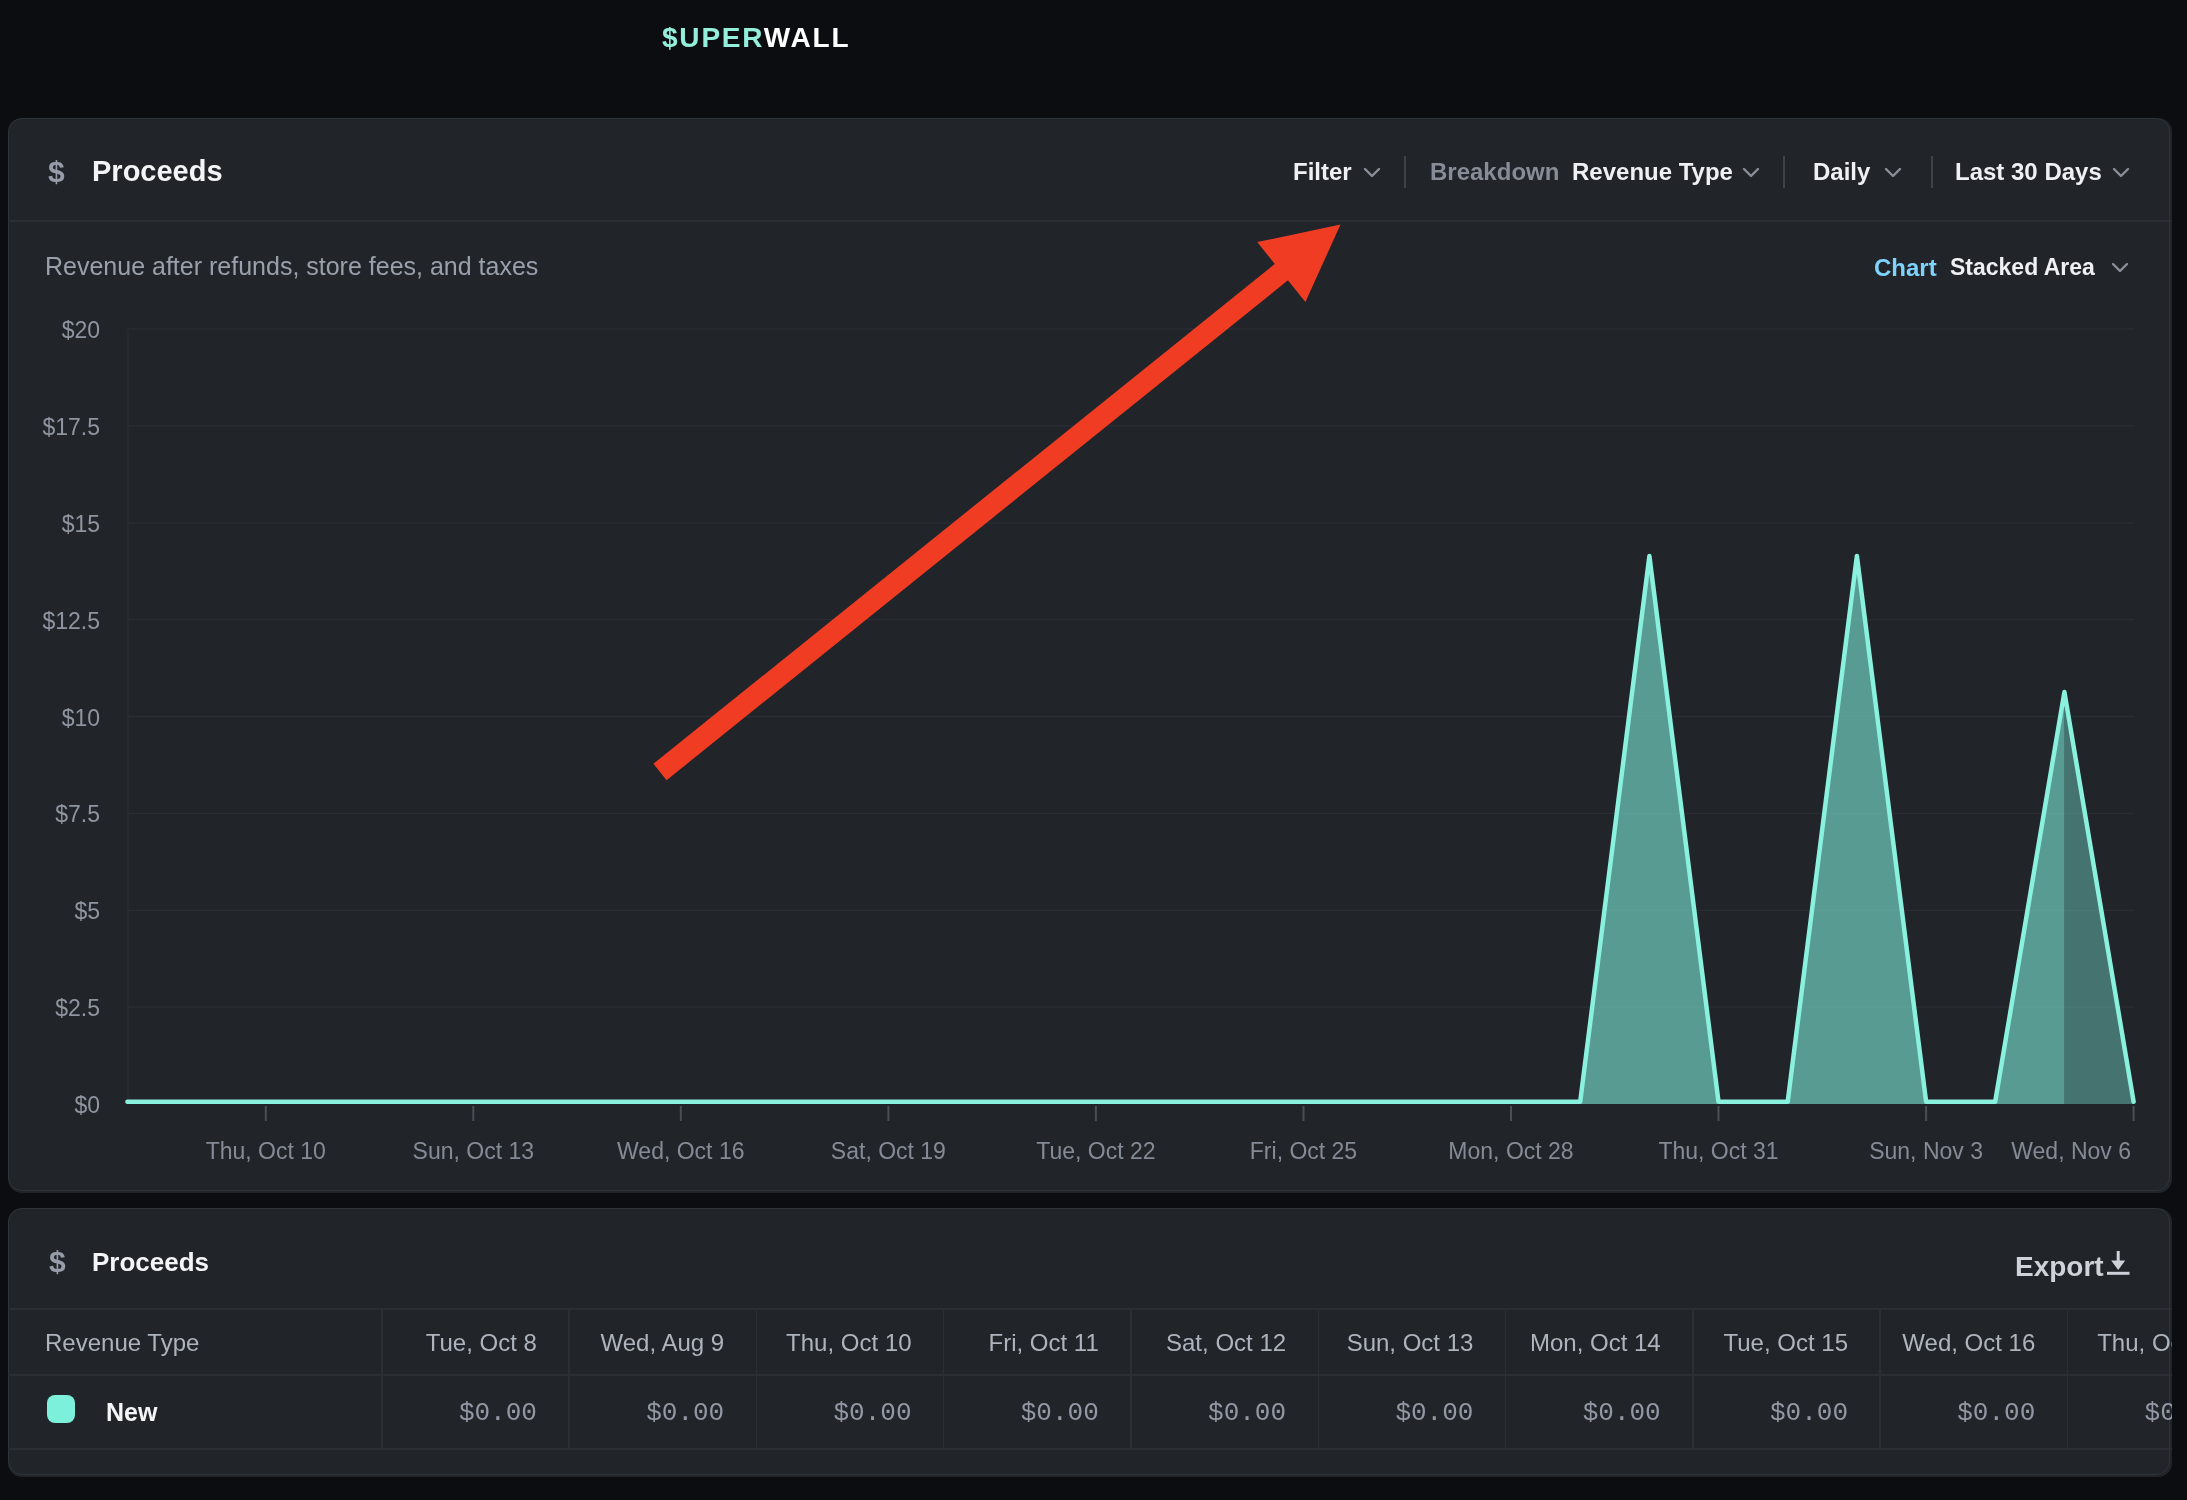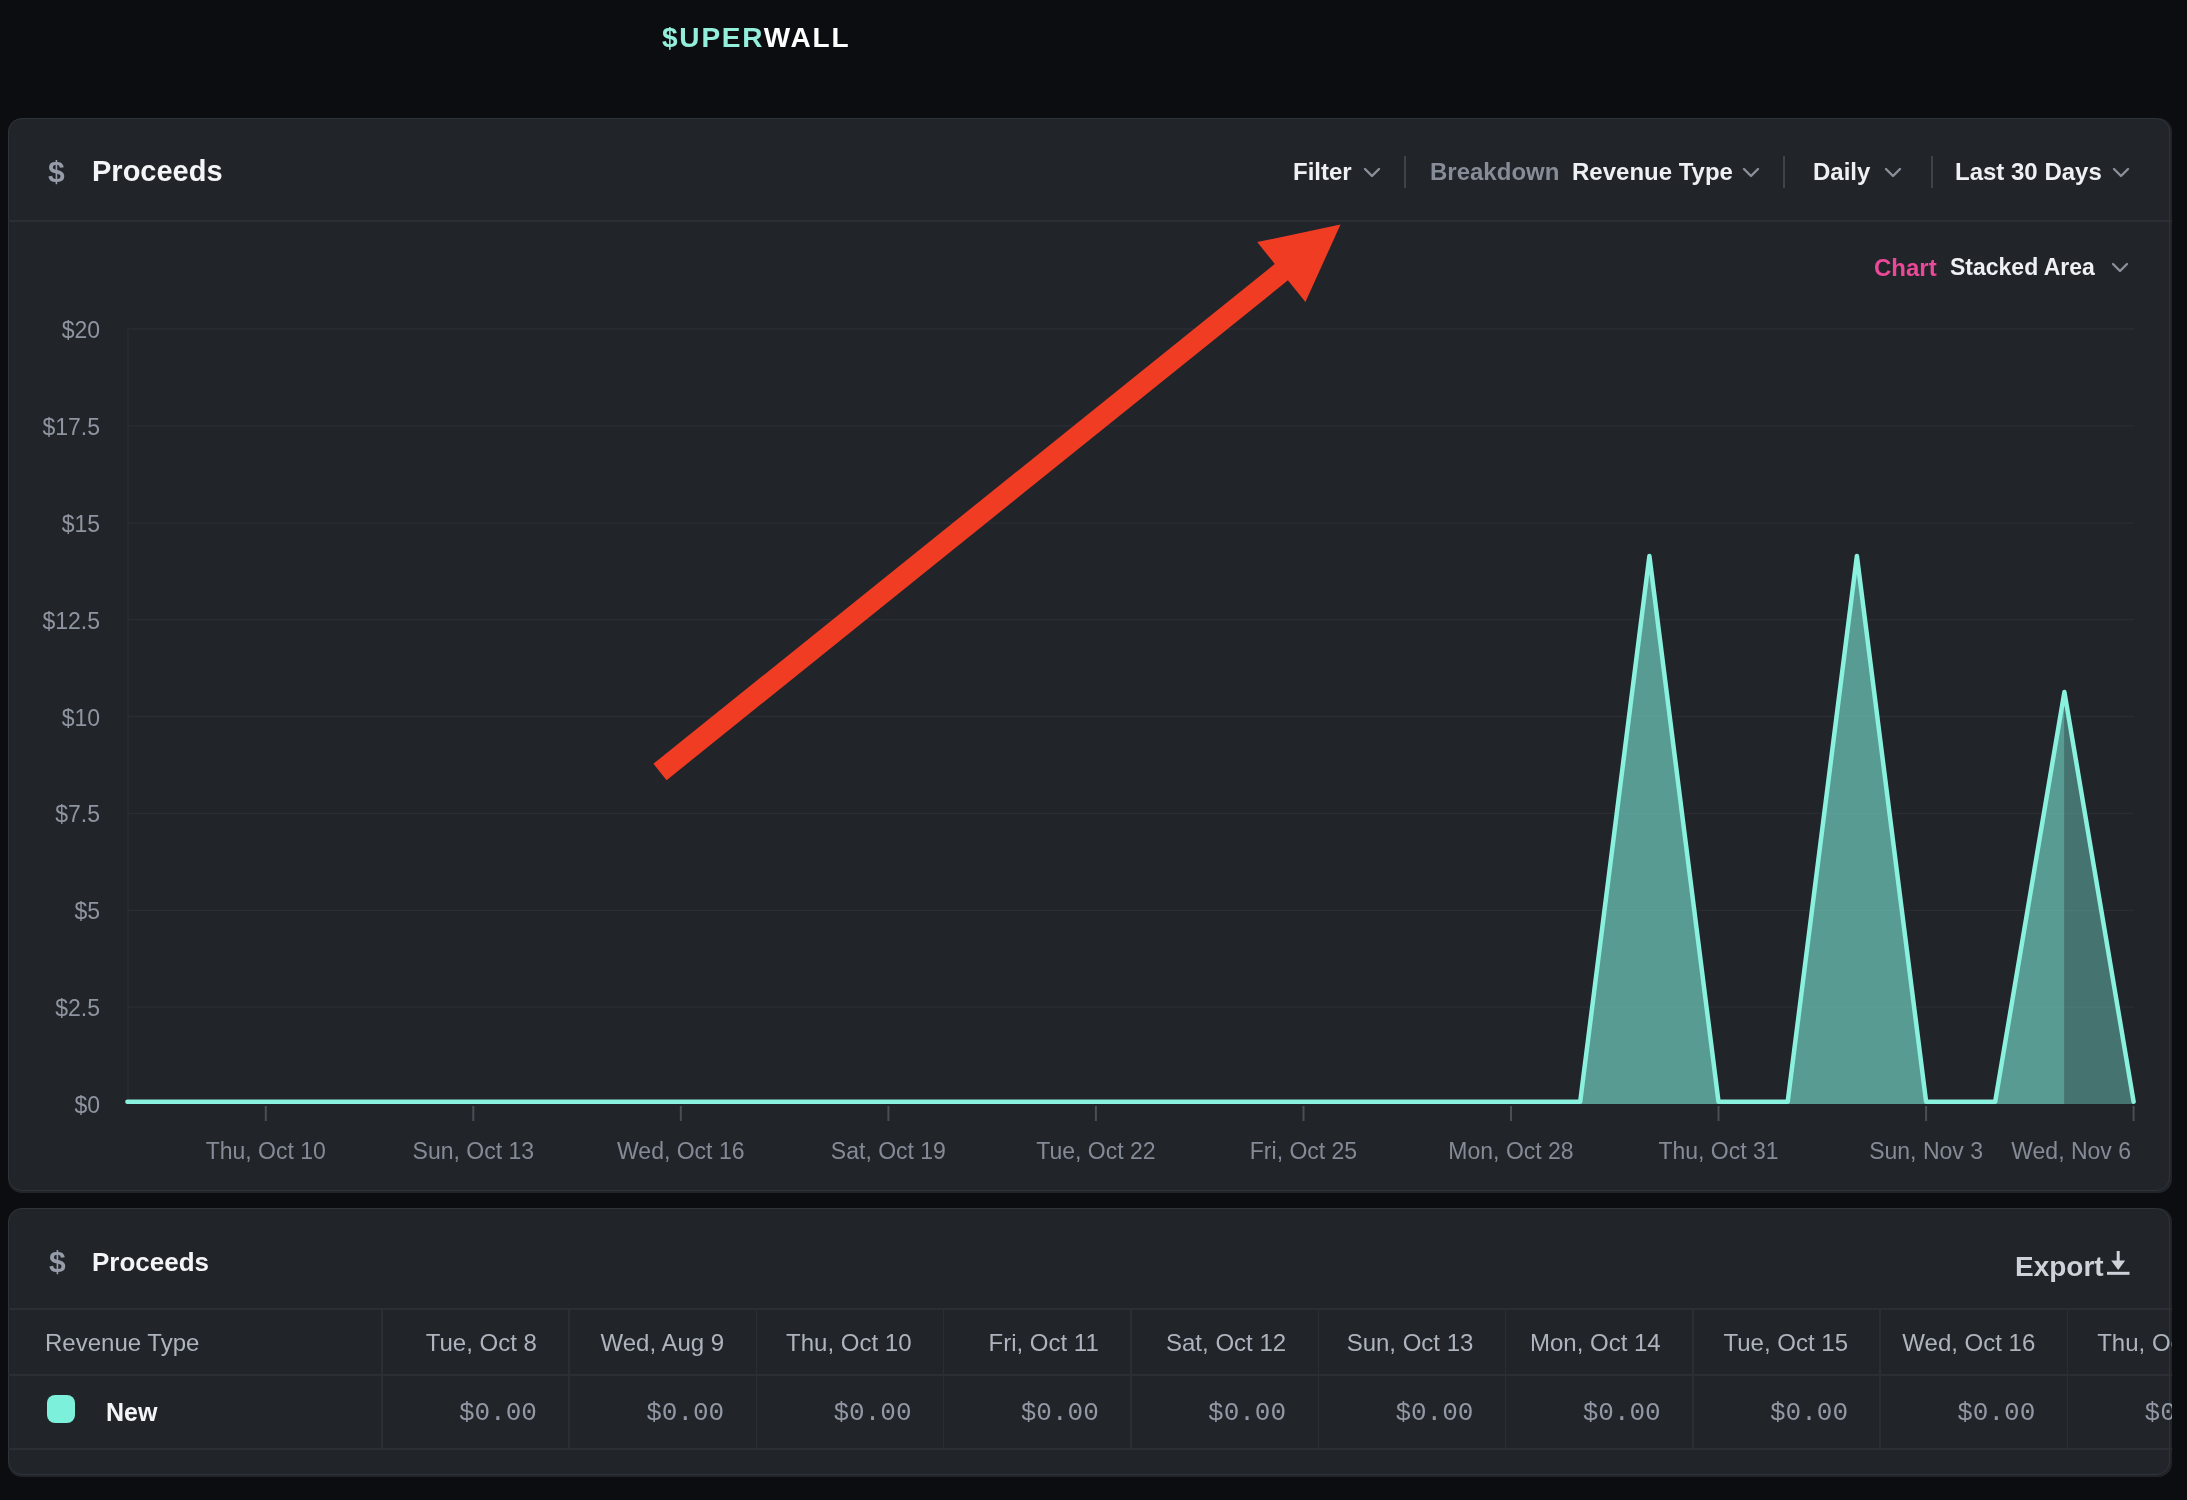--- a/index.html
+++ b/index.html
@@ -41,21 +41,22 @@
       <path d="M2 2 L9 9 L16 2" fill="none" stroke="#8b8f99" stroke-width="2.4" stroke-linecap="round" stroke-linejoin="round"></path>
     </svg>
   <div class="vdiv" style="left:1923px; top:38px;"></div>
   <div class="abs ctrl" style="left:1947px; top:40px;">Last 30 Days</div>
   <svg class="abs" style="left:2104px; top:49px;" width="18" height="11" viewBox="0 0 18 11">
       <path d="M2 2 L9 9 L16 2" fill="none" stroke="#8b8f99" stroke-width="2.4" stroke-linecap="round" stroke-linejoin="round"></path>
     </svg>
 
   <div class="abs" style="left:0; top:102px; width:2164px; height:1.5px; background:#2b2e35;"></div>
 
-  <div class="abs" style="left:1866px; top:136px; font-size:24px; font-weight:600; color:#ec4899;">Chart</div>
+  <div class="abs" style="left:37px; top:134px; font-size:25px; font-weight:500; color:#99a0ab;">Revenue after refunds, store fees, and taxes</div>
+  <div class="abs" style="left:1866px; top:136px; font-size:24px; font-weight:600; color:#7dd3fc;">Chart</div>
   <div class="abs" style="left:1942px; top:136px; font-size:23px; font-weight:700; color:#eef0f3;">Stacked Area</div>
   <svg class="abs" style="left:2103px; top:144px;" width="18" height="11" viewBox="0 0 18 11">
       <path d="M2 2 L9 9 L16 2" fill="none" stroke="#8b8f99" stroke-width="2.4" stroke-linecap="round" stroke-linejoin="round"></path>
     </svg>
 
   <svg id="chart" class="abs" style="left:0; top:0;" width="2171" height="1075" viewBox="0 0 2171 1075">
     <g stroke="#2a2d34" stroke-width="1.3">
       <line x1="120" y1="211" x2="2126" y2="211"></line>
       <line x1="120" y1="307.9" x2="2126" y2="307.9"></line>
       <line x1="120" y1="404.8" x2="2126" y2="404.8"></line>

